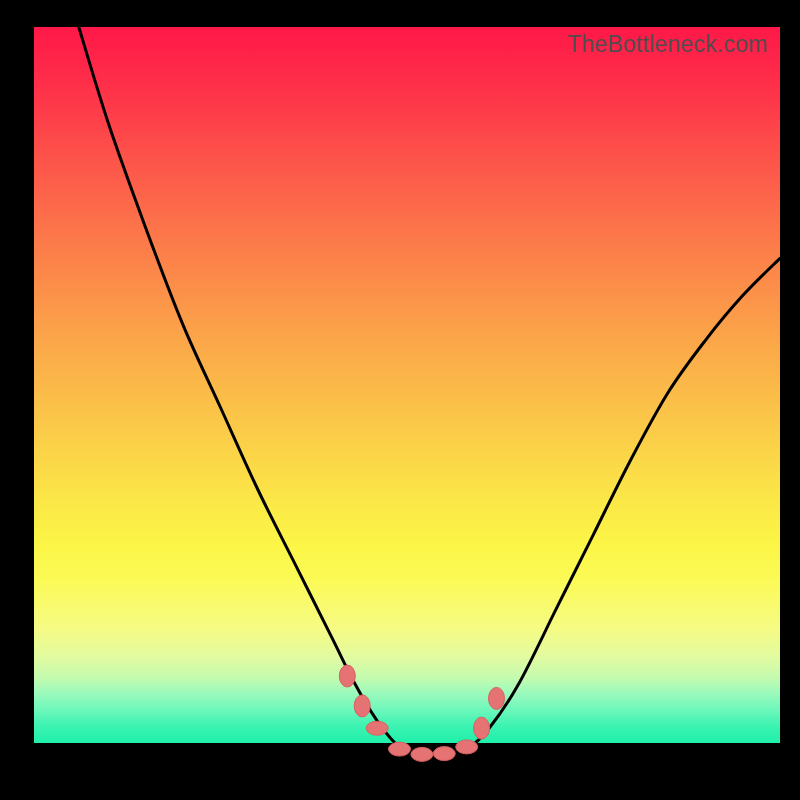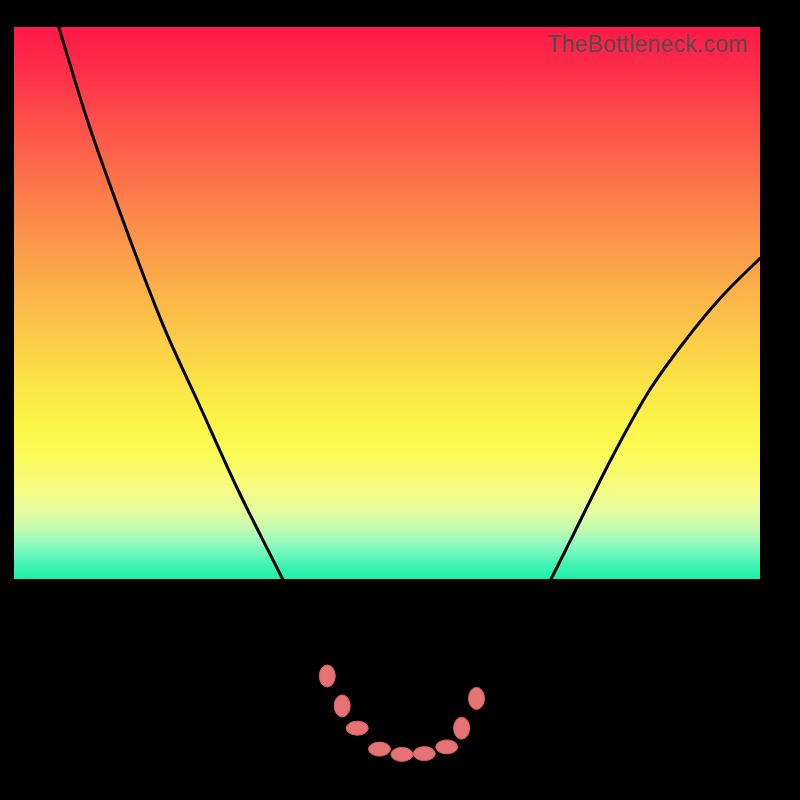--- a/index.html
+++ b/index.html
@@ -12,24 +12,24 @@
     font-family: Arial, Helvetica, sans-serif;
   }
   .frame {
     position: relative;
     width: 800px;
     height: 800px;
     background: #000;
   }
   .plot {
     position: absolute;
-    left: 14px;
+    left: 34px;
     top: 27px;
     width: 746px;
-    height: 552px;
+    height: 716px;
     
     background: linear-gradient(
       to bottom,
       #ff1848 0%,
       #fe2f49 8%,
       #fd524a 18%,
       #fc7a4a 30%,
       #fba749 44%,
       #fbd048 58%,
       #fbe747 66%,

